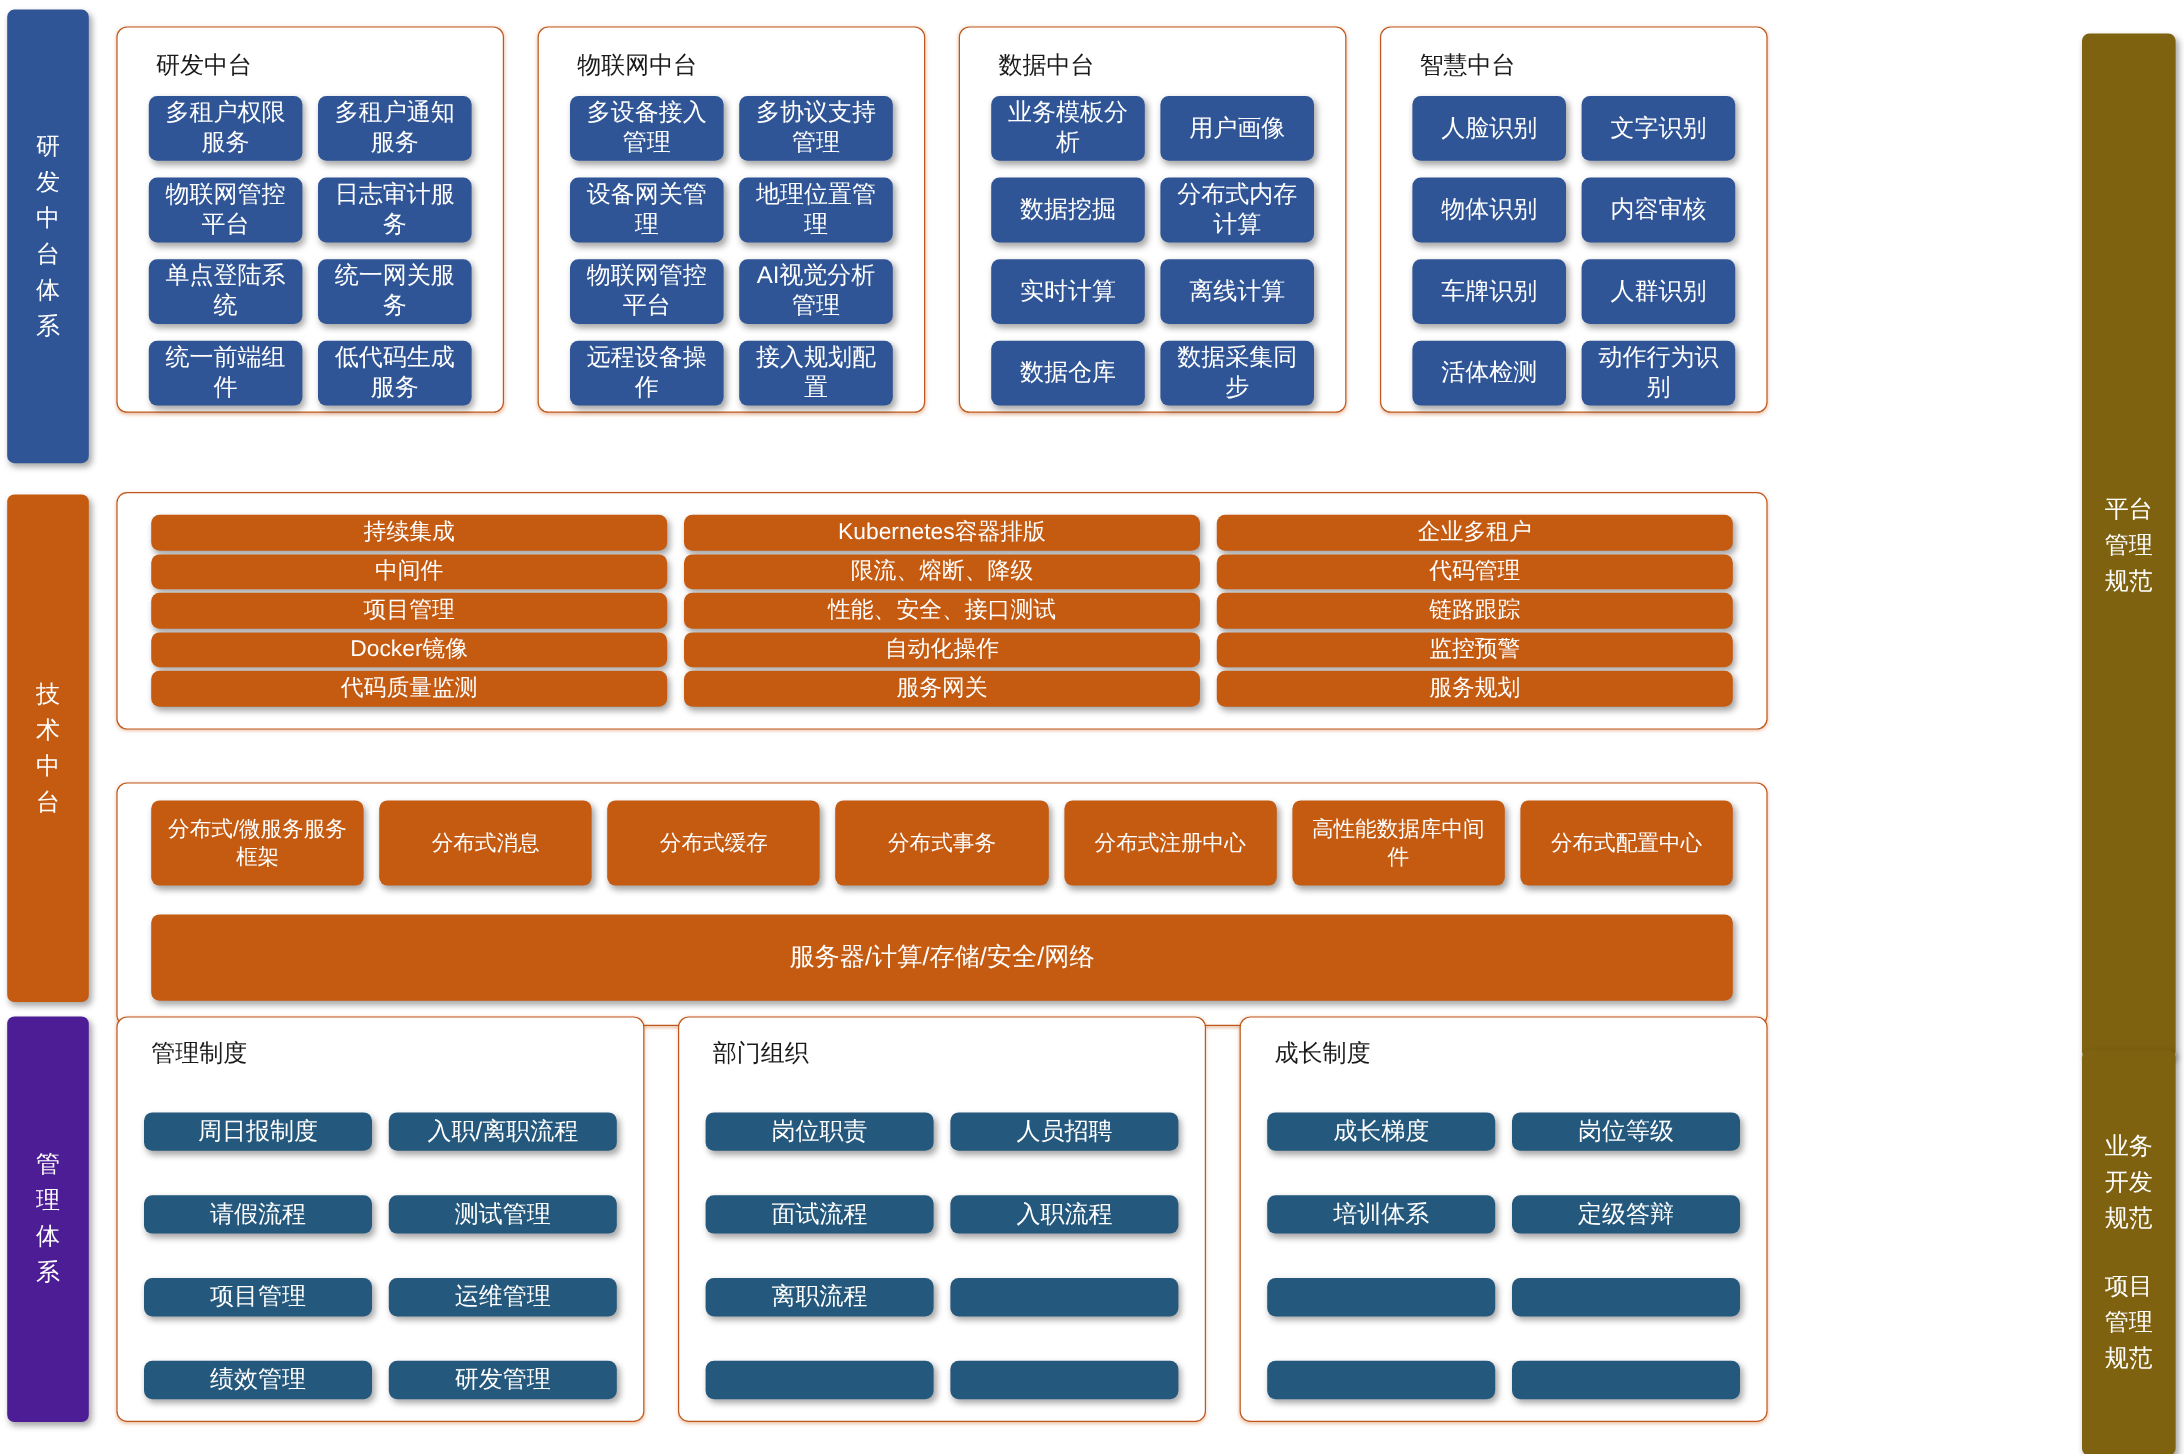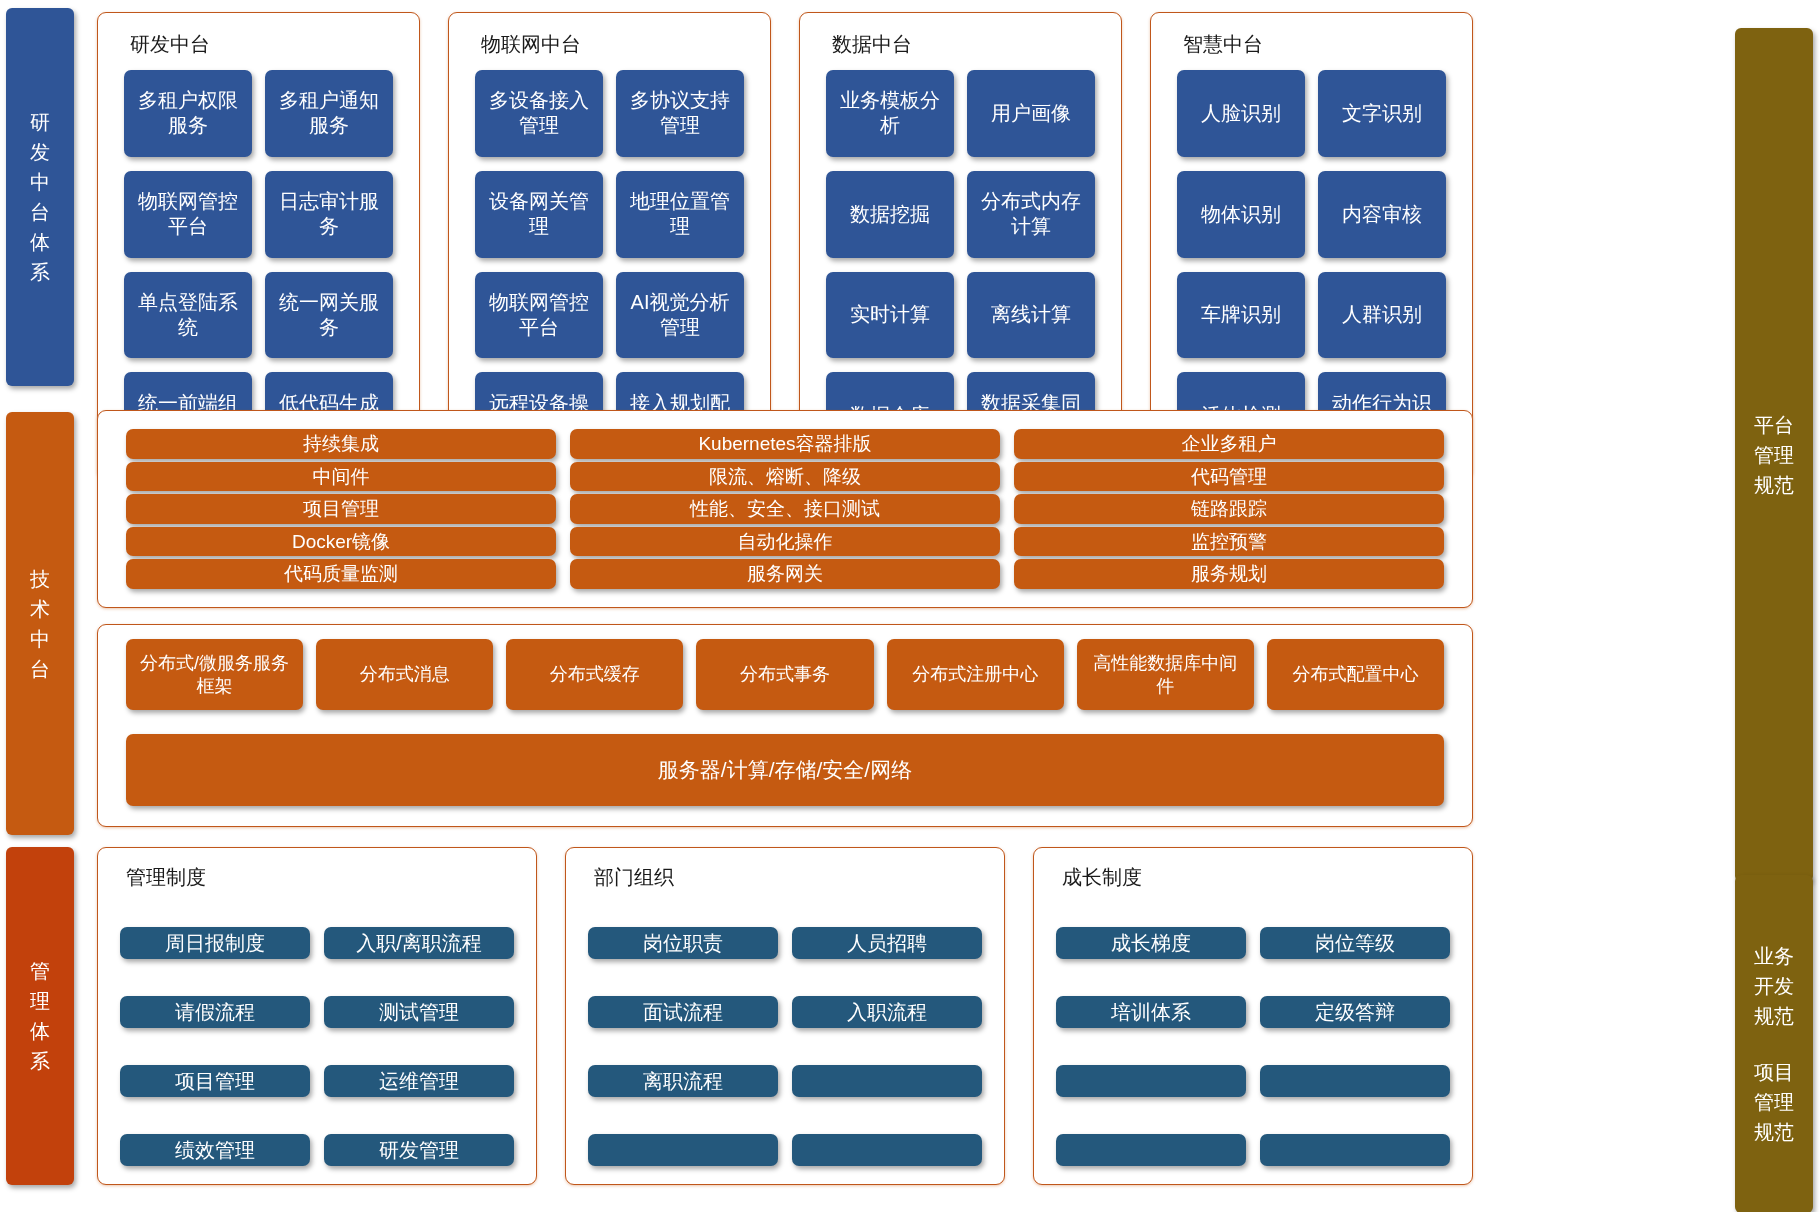--- a/index.html
+++ b/index.html
@@ -10,51 +10,51 @@
   
   .rail{
     position:absolute;border-radius:6px;color:#fff;
     display:flex;align-items:center;justify-content:center;text-align:center;
     font-size:20px;line-height:1.5;box-sizing:border-box;padding:0 17px;
     box-shadow:2px 3px 5px rgba(0,0,0,.35);
   }
   .rail-left{left:6px;width:68px;}
   #rail-rd{top:8px;height:378px;background:#2F5597;}
   #rail-tech{top:412px;height:423px;background:#C55A11;}
-  #rail-mgmt{top:847px;height:338px;background:#c2410c;}
+  #rail-mgmt{top:847px;height:338px;background:#4c1d95;}
   .rail-right{left:1735px;width:78px;background:#7E6210;}
   #rail-platform{top:28px;height:854px;}
   #rail-biz{top:847px;height:338px;flex-direction:column;gap:26px;margin-top:28px;}
   
   .band{position:absolute;left:97px;width:1376px;display:flex;}
   .group-box{
     border:1.5px solid #C0571B;border-radius:9px;background:#fff;
     box-sizing:border-box;display:flex;flex-direction:column;
     box-shadow:0 1px 3px rgba(197,90,17,.35);
   }
   .group-title{font-size:20px;color:#1a1a1a;margin:2px 0 12px 6px;}
   .btn{
     border-radius:7px;display:flex;align-items:center;justify-content:center;
     color:#fff;text-align:center;padding:2px 8px;box-sizing:border-box;
     line-height:1.25;box-shadow:2px 3px 5px rgba(0,0,0,.35);
   }
   .btn-blue{background:#2F5597;}
   .btn-orange{background:#C55A11;}
   .btn-navy{background:#24587C;margin-top:24px;}
   
-  #top-band{top:12px;height:468px;gap:28px;}
+  #top-band{top:22px;height:322px;gap:28px;}
   #top-band .group-box{flex:1;padding:16px 26px 20px;}
   .grid-2x4{flex:1;display:grid;grid-template-columns:1fr 1fr;grid-auto-rows:1fr;gap:14px 13px;}
   .grid-2x4 .btn{font-size:20px;}
   
   #ops-box{top:410px;height:198px;padding:18px 28px;}
   .ops-grid{height:100%;display:grid;grid-template-columns:repeat(3,1fr);grid-auto-rows:1fr;gap:3px 14px;}
   .ops-grid .btn{font-size:19px;}
   
-  #infra-box{top:624px;height:203px;padding:14px 28px 20px;gap:24px;}
+  #infra-box{top:652px;height:203px;padding:14px 28px 20px;gap:24px;}
   .infra-row{display:flex;gap:13px;height:74px;}
   .infra-row .btn{flex:1;font-size:18px;}
   .server-bar{height:74px;font-size:21px;}
   
   #bottom-band{top:847px;height:338px;gap:28px;}
   #bottom-band .group-box{flex:1;padding:14px 22px 18px;}
   #bottom-band .grid-2x4{gap:13px 14px;}
 </style>
 </head>
 <body>

